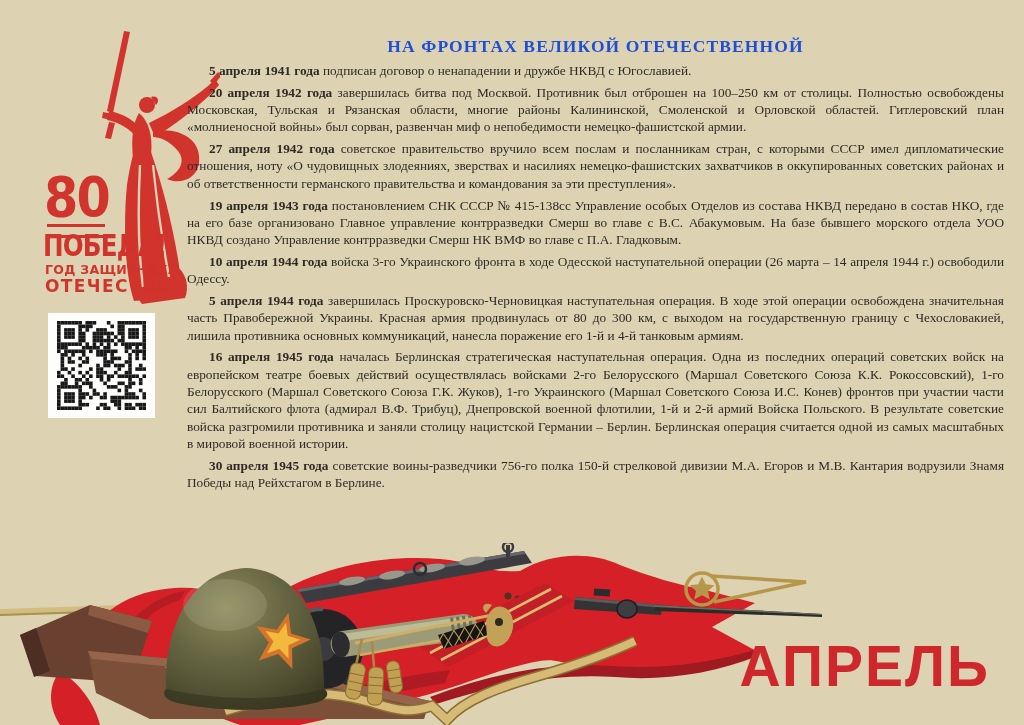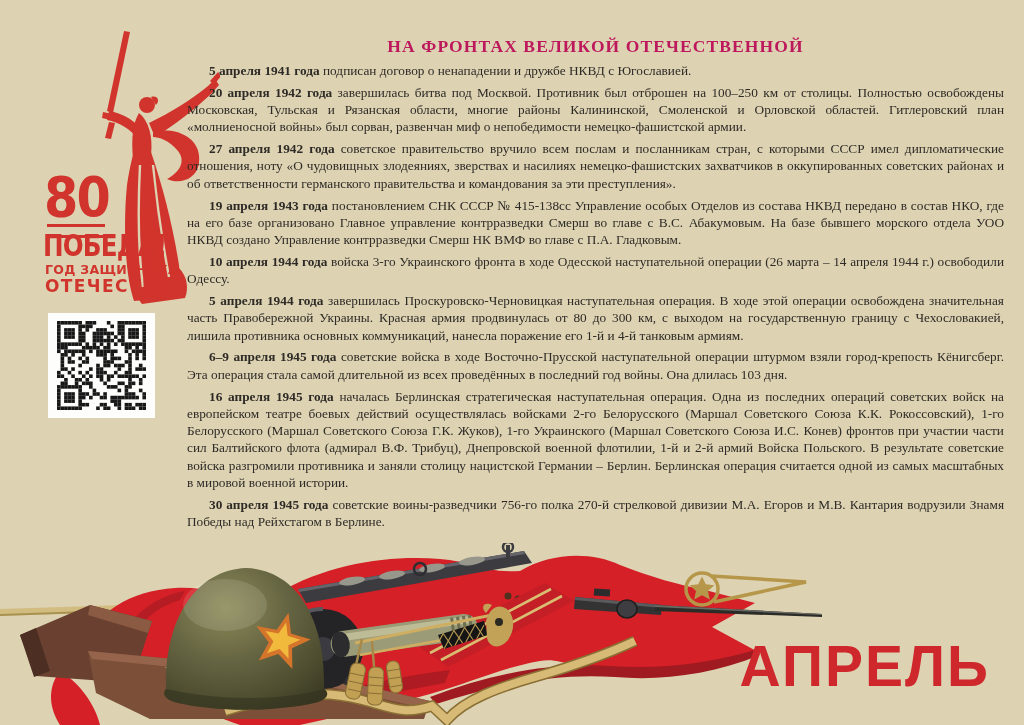--- a/index.html
+++ b/index.html
@@ -3,21 +3,21 @@
 <meta charset="utf-8">
 <style>
   html,body{margin:0;padding:0}
   body{
     width:1024px;height:725px;position:relative;overflow:hidden;
     background:#ddd3b3;
     font-family:"Liberation Serif","DejaVu Serif",serif;
   }
   .page-title{
     position:absolute;left:187px;right:20px;top:36px;margin:0;
-    text-align:center;font-size:17.5px;font-weight:bold;color:#be185d;
+    text-align:center;font-size:17.5px;font-weight:bold;color:#1d4ed8;
     letter-spacing:1.1px;
   }
   .events{position:absolute;left:187px;right:20px;top:62px;color:#2e2a26;}
   .events p{
     margin:0 0 4.5px 0;font-size:13.3px;line-height:17.3px;
     text-align:justify;text-indent:22px;hyphens:auto;
   }
   .events p b{font-weight:bold;}
   .sidebar{position:absolute;left:40px;top:25px;width:175px;height:400px;}
   .statue-svg{position:absolute;left:10px;top:0;}
@@ -436,25 +436,24 @@
       <p><b>20 апреля 1942 года </b><span>завершилась битва под Москвой. Противник был отброшен на 100–250 км от столицы. Полностью освобождены Московская, Тульская и Рязанская области, многие районы Калининской, Смоленской и Орловской областей. Гитлеровский план «молниеносной войны» был сорван, развенчан миф о непобедимости немецко-фашистской армии.</span></p>
 
       <p><b>27 апреля 1942 года </b><span>советское правительство вручило всем послам и посланникам стран, с которыми СССР имел дипломатические отношения, ноту «О чудовищных злодеяниях, зверствах и насилиях немецко-фашистских захватчиков в оккупированных советских районах и об ответственности германского правительства и командования за эти преступления».</span></p>
 
       <p><b>19 апреля 1943 года </b><span>постановлением СНК СССР № 415-138сс Управление особых Отделов из состава НКВД передано в состав НКО, где на его базе организовано Главное управление контрразведки Смерш во главе с В.С. Абакумовым. На базе бывшего морского отдела УОО НКВД создано Управление контрразведки Смерш НК ВМФ во главе с П.А. Гладковым.</span></p>
 
       <p><b>10 апреля 1944 года </b><span>войска 3-го Украинского фронта в ходе Одесской наступательной операции (26 марта – 14 апреля 1944 г.) освободили Одессу.</span></p>
 
       <p><b>5 апреля 1944 года </b><span>завершилась Проскуровско-Черновицкая наступательная операция. В ходе этой операции освобождена значительная часть Правобережной Украины. Красная армия продвинулась от 80 до 300 км, с выходом на государственную границу с Чехословакией, лишила противника основных коммуникаций, нанесла поражение его 1-й и 4-й танковым армиям.</span></p>
 
-      <p><b>6–9 апреля 1945 года </b><span>советские войска в ходе Восточно-Прусской наступательной операции штурмом взяли город-крепость Кёнигсберг. Эта операция стала самой длительной из всех проведённых в последний год войны. Она длилась 103 дня.</span></p>
 
       <p><b>16 апреля 1945 года </b><span>началась Берлинская стратегическая наступательная операция. Одна из последних операций советских войск на европейском театре боевых действий осуществлялась войсками 2-го Белорусского (Маршал Советского Союза К.К. Рокоссовский), 1-го Белорусского (Маршал Советского Союза Г.К. Жуков), 1-го Украинского (Маршал Советского Союза И.С. Конев) фронтов при участии части сил Балтийского флота (адмирал В.Ф. Трибуц), Днепровской военной флотилии, 1-й и 2-й армий Войска Польского. В результате советские войска разгромили противника и заняли столицу нацистской Германии – Берлин. Берлинская операция считается одной из самых масштабных в мировой военной истории.</span></p>
 
-      <p><b>30 апреля 1945 года </b><span>советские воины-разведчики 756-го полка 270-й стрелковой дивизии М.А. Егоров и М.В. Кантария водрузили Знамя Победы над Рейхстагом в Берлине.</span></p>
+      <p><b>30 апреля 1945 года </b><span>советские воины-разведчики 756-го полка 150-й стрелковой дивизии М.А. Егоров и М.В. Кантария водрузили Знамя Победы над Рейхстагом в Берлине.</span></p>
     </main>
 
   <div class="footer-art">
     <svg width="1024" height="182" viewBox="0 0 1024 182">
       <defs>
         <radialGradient id="hg" cx="38%" cy="28%" r="85%">
           <stop offset="0" stop-color="#8b8a57"></stop>
           <stop offset=".45" stop-color="#656442"></stop>
           <stop offset=".8" stop-color="#4c4b2e"></stop>
           <stop offset="1" stop-color="#3a3a23"></stop>

